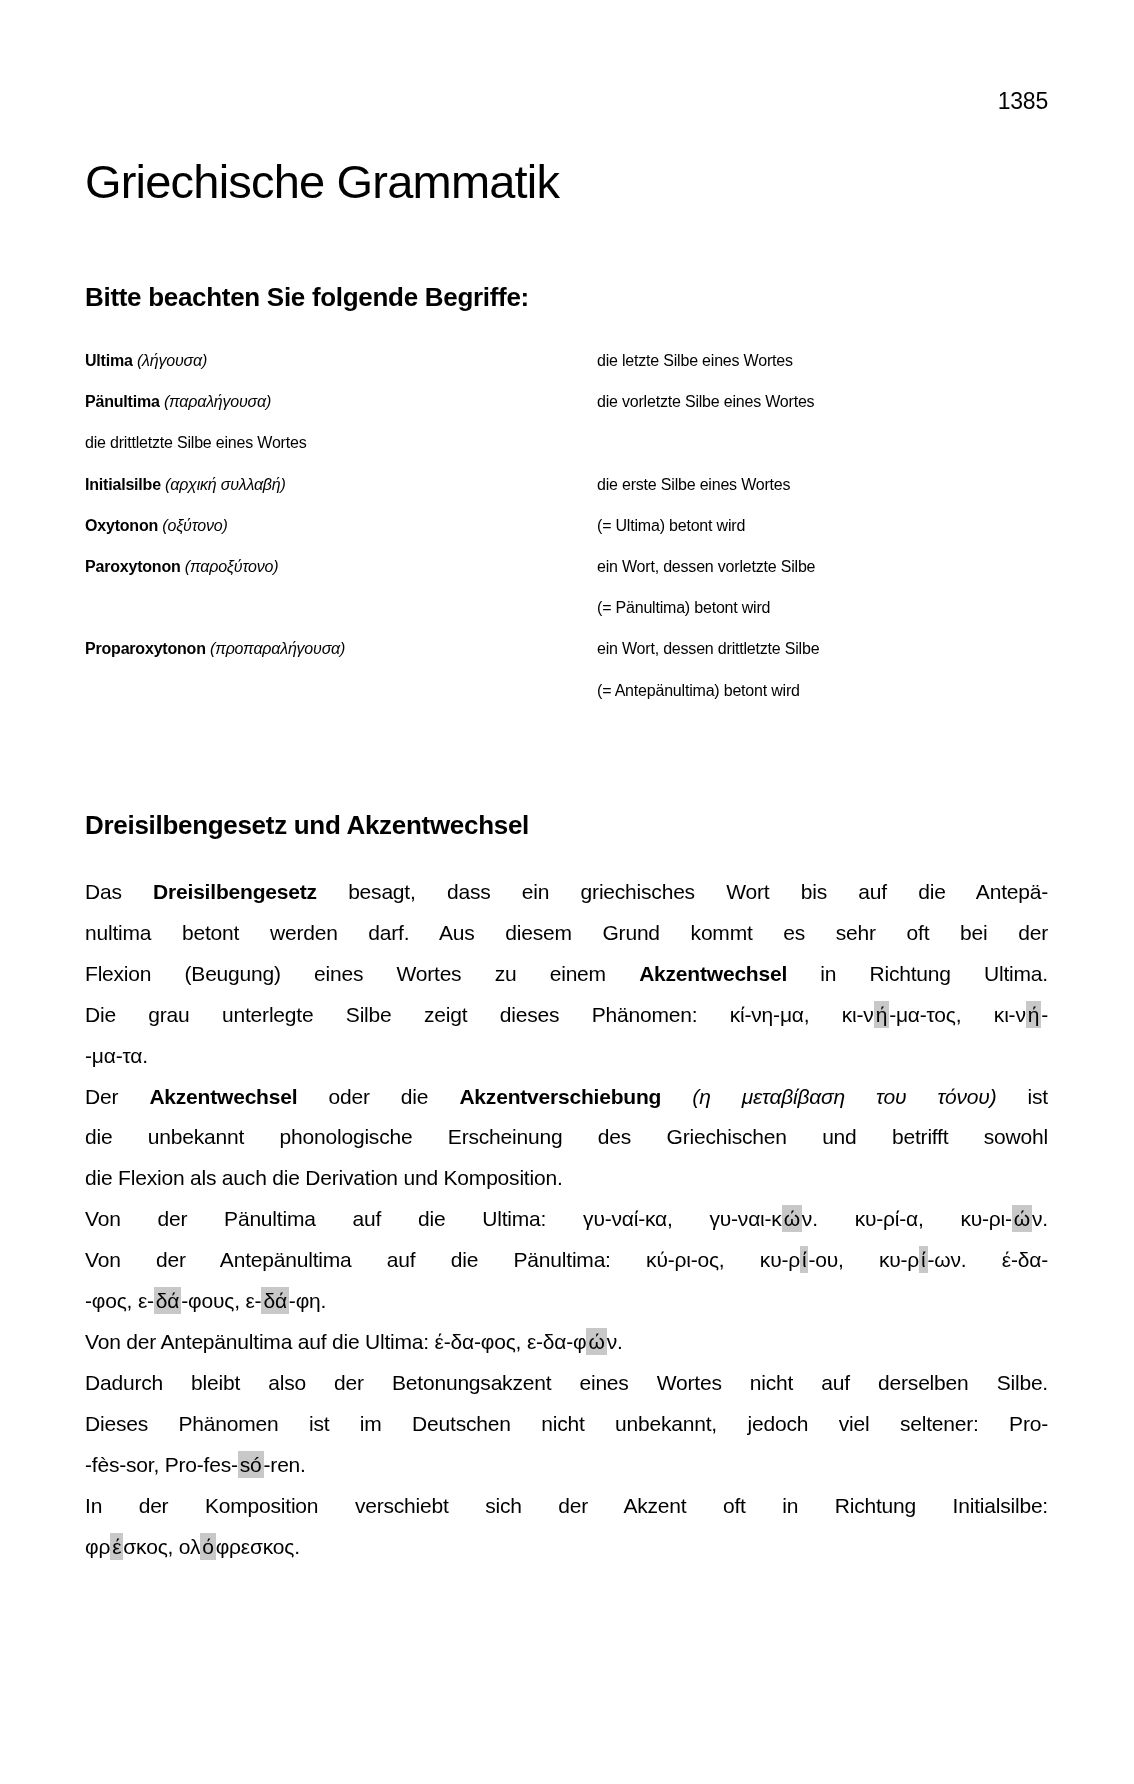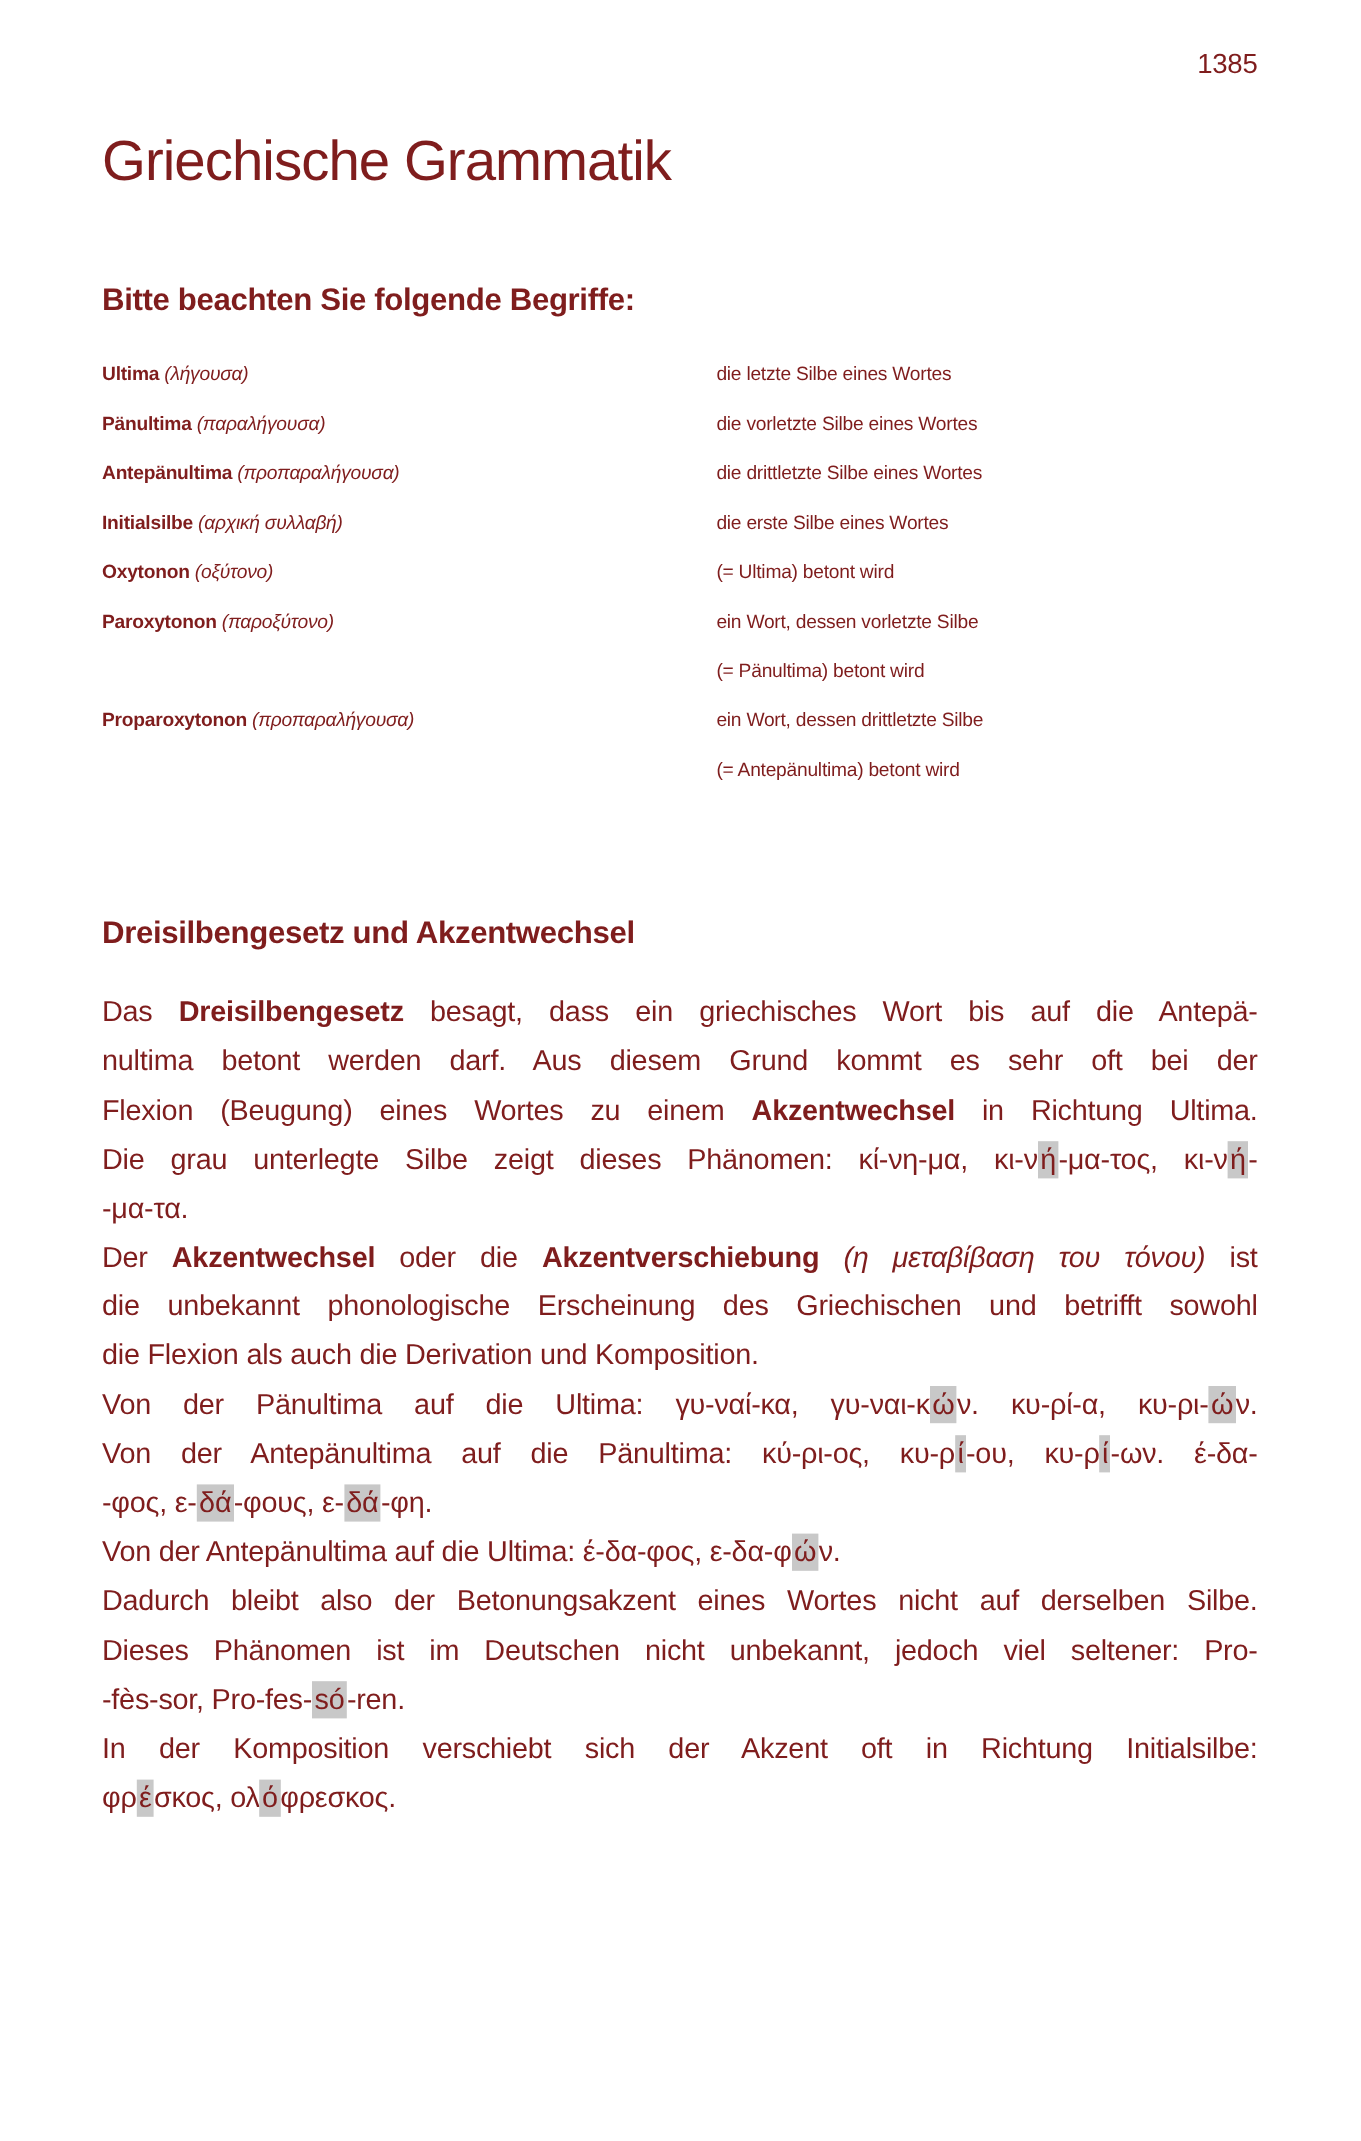--- a/index.html
+++ b/index.html
@@ -1,40 +1,40 @@
 <!DOCTYPE html>
 <html style="--hl: #c8c8c8;"><head>
 <meta charset="utf-8">
 <style>
   html,body { margin:0; padding:0; background:#ffffff; }
   .page {
     position:relative; width:1134px; height:1668px; background:#ffffff;
     font-family:"Liberation Sans","DejaVu Sans",sans-serif;
-    color:#7f1d1d; overflow:hidden;
+    color:#000000; overflow:hidden;margin-top:48px;
   }
   .page-number { position:absolute; top:40px; right:86px; font-size:23px; letter-spacing:-0.2px; }
   .title {
     position:absolute; left:85px; top:106px; margin:0;
     font-size:47px; font-weight:400; letter-spacing:-0.8px;
   }
   .subheading { position:absolute; left:85px; margin:0; font-size:26px; font-weight:700; letter-spacing:-0.3px; }
   .glossary-heading { top:234px; }
   .section-heading { top:762px; }
   .glossary {
     position:absolute; left:85px; top:292px; width:963px;
     font-size:16px; line-height:41.2px; letter-spacing:-0.2px;
   }
   .g-row { display:flex; }
   .g-left { width:512px; flex:none; }
   .g-term { font-weight:700; }
   .g-greek { font-style:italic; }
   .g-right { flex:1; }
   .paragraph {
     position:absolute; left:85px; top:824px; width:963px;
-    font-size:24px; line-height:40.9px; letter-spacing:-0.2px;
+    font-size:21px; line-height:40.9px; letter-spacing:-0.2px;
   }
   .p-line { text-align:left; }
   .p-line.just { text-align:justify; text-align-last:justify; }
   .b { font-weight:700; }
   .i { font-style:italic; }
   .hl { background:var(--hl,#c8c8c8); padding:2px 2px; }
 </style>
 </head>
 <body>
 
@@ -49,21 +49,20 @@
           <div class="def-line">die letzte Silbe eines Wortes</div>
         </div>
       </div>
       <div class="g-row">
         <div class="g-left"><span class="g-term">Pänultima</span><span class="g-greek"> (παραλήγουσα)</span></div>
         <div class="g-right">
           <div class="def-line">die vorletzte Silbe eines Wortes</div>
         </div>
       </div>
       <div class="g-row">
-        <div class="g-left"><span class="g-term">Antepänultima</span><span class="g-greek"> (προπαραλήγουσα)</span></div>
         <div class="g-right">
           <div class="def-line">die drittletzte Silbe eines Wortes</div>
         </div>
       </div>
       <div class="g-row">
         <div class="g-left"><span class="g-term">Initialsilbe</span><span class="g-greek"> (αρχική συλλαβή)</span></div>
         <div class="g-right">
           <div class="def-line">die erste Silbe eines Wortes</div>
         </div>
       </div>

